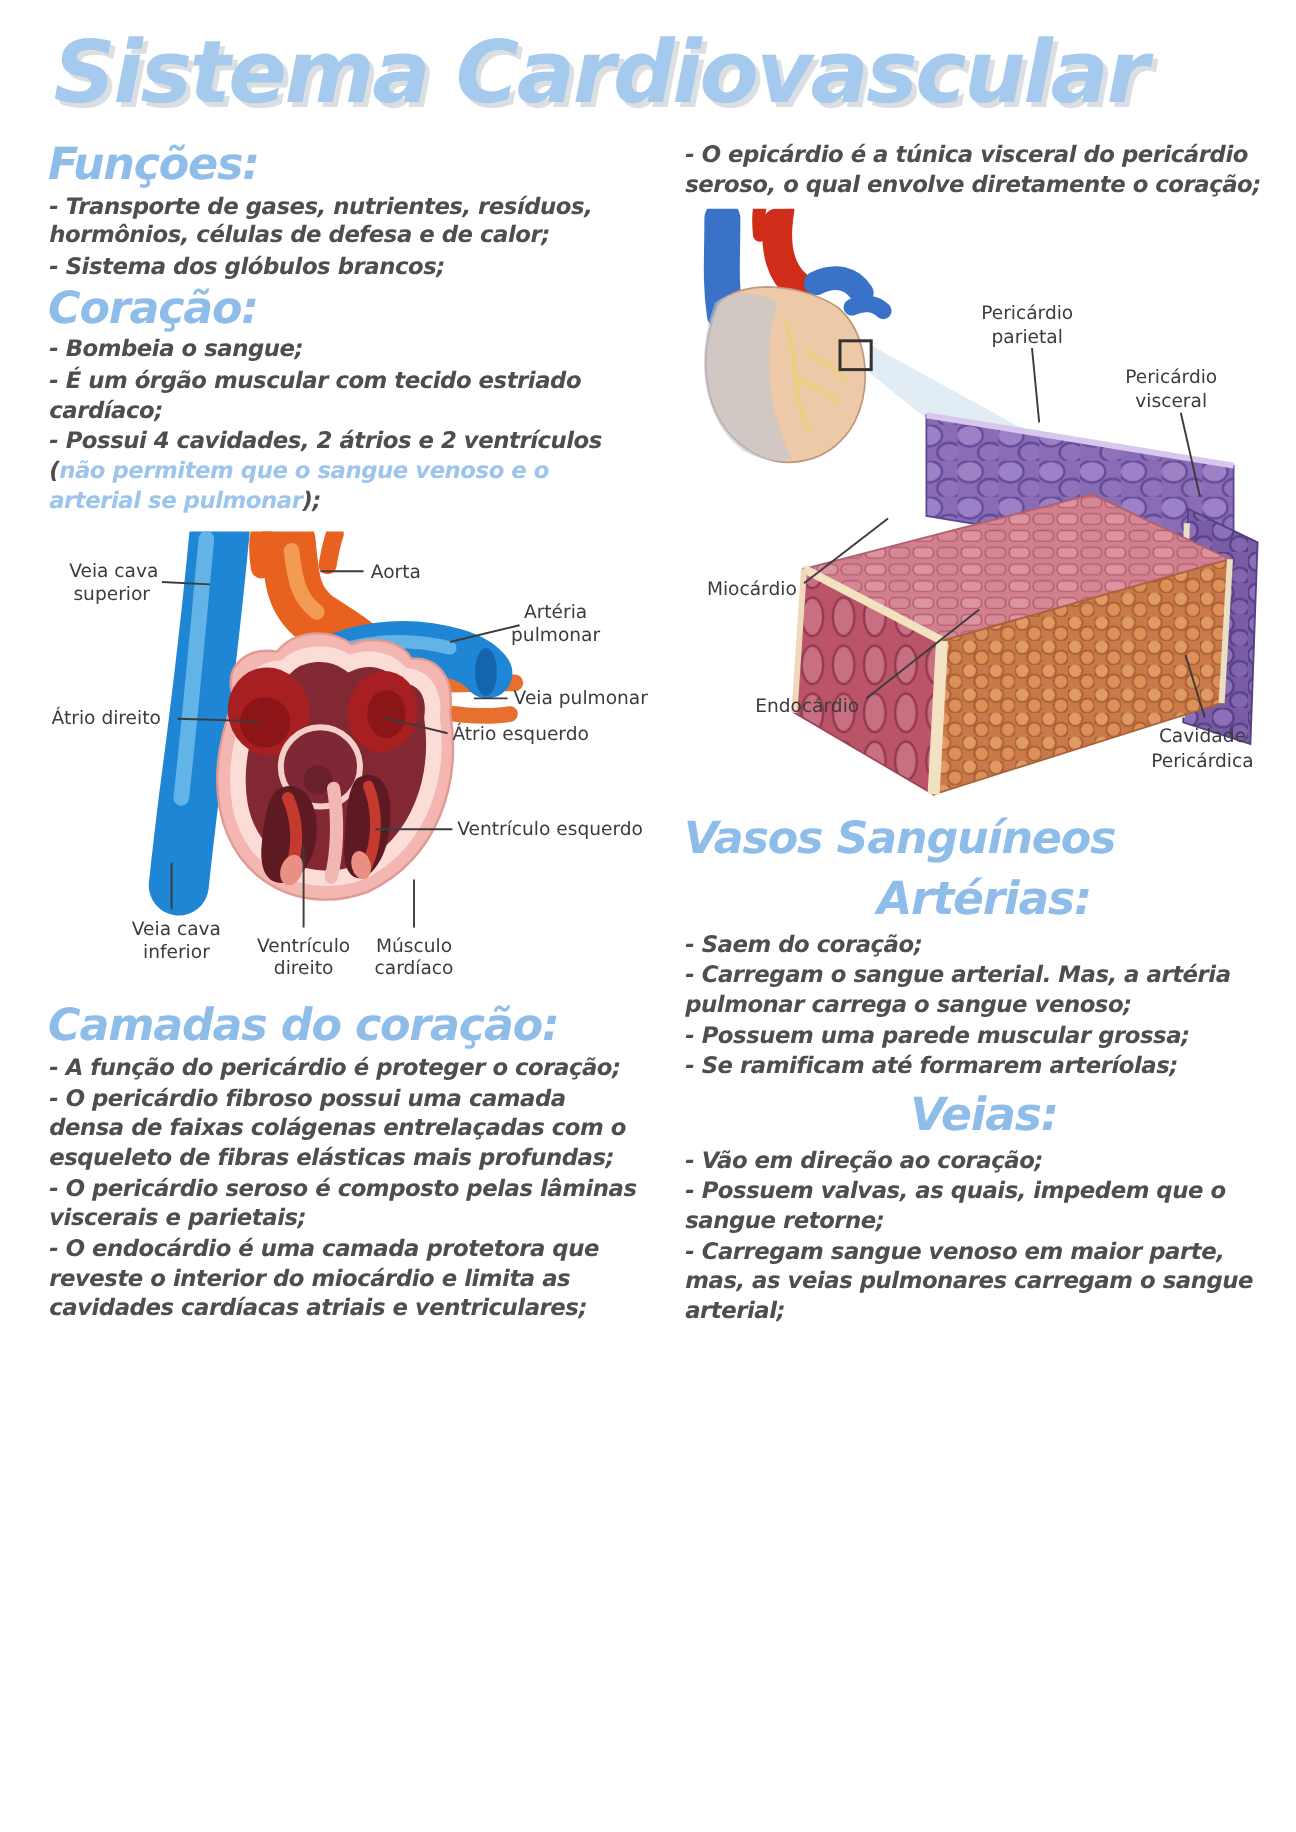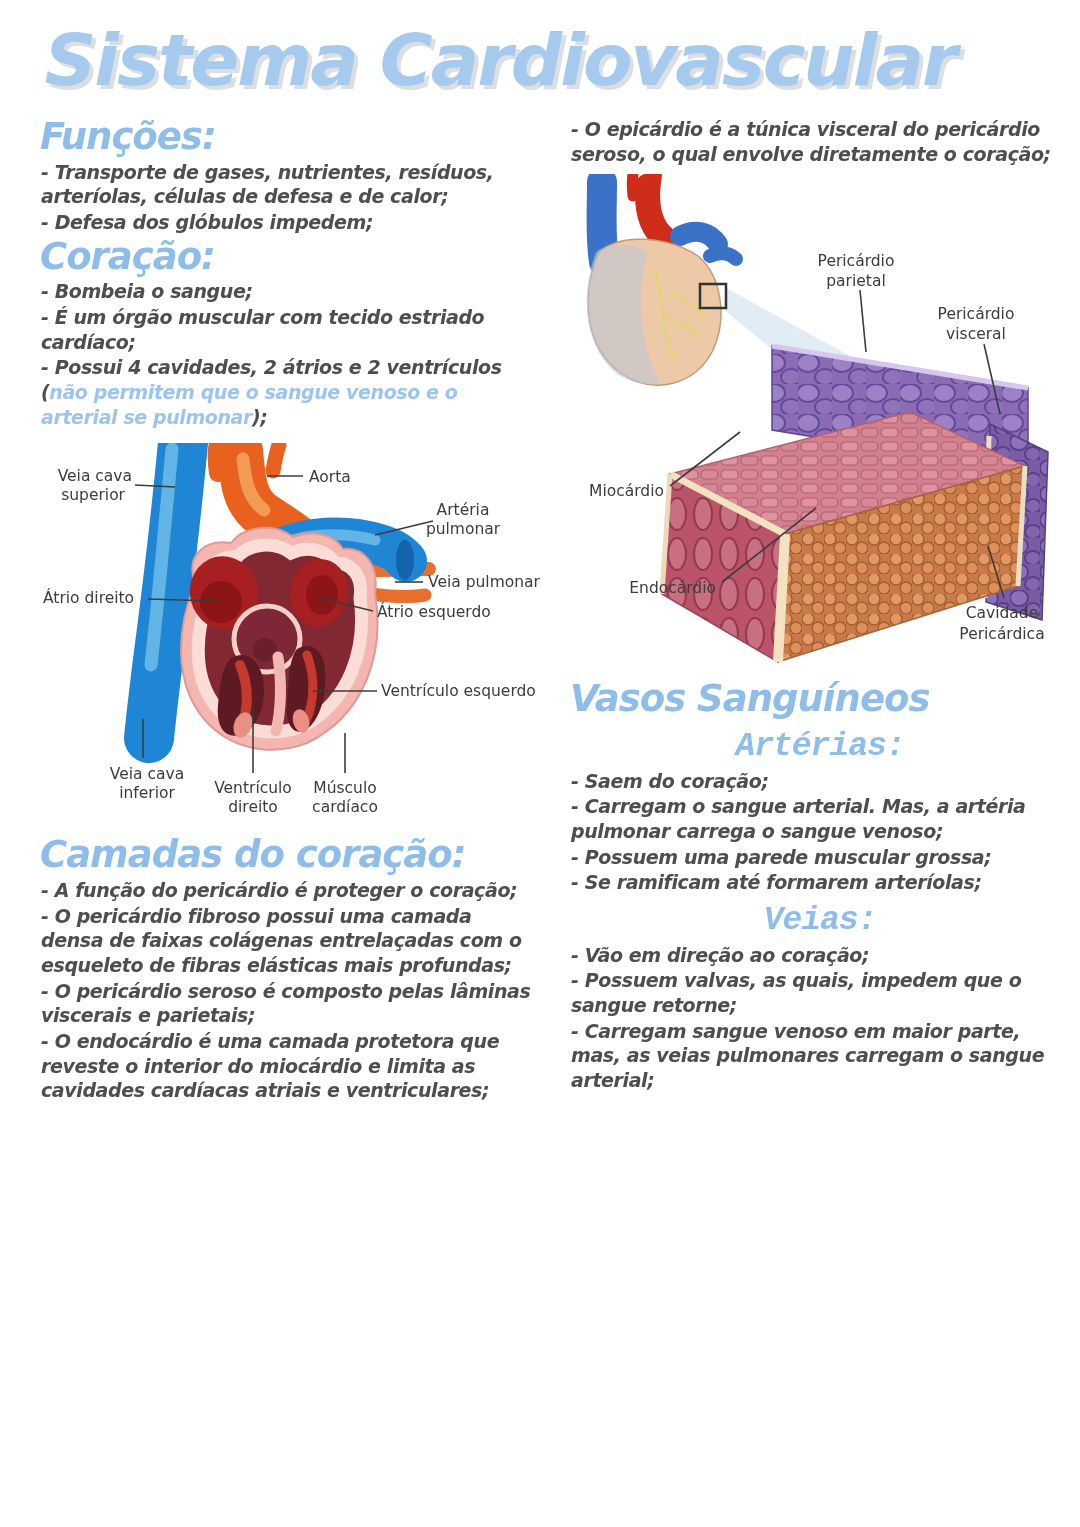--- a/index.html
+++ b/index.html
@@ -5,44 +5,44 @@
   html,body{margin:0;padding:0;background:#ffffff;}
   body{width:1080px;height:1527px;position:relative;overflow:hidden;
        font-family:"DejaVu Sans",sans-serif;}
   .page-title{position:absolute;top:18px;left:0;width:1000px;text-align:center;
     font-size:72px;font-weight:700;font-style:italic;letter-spacing:-2px;
     color:#a6caee;text-shadow:4px 4px 0 rgba(140,150,160,.30);white-space:nowrap;}
   .columns{position:absolute;top:116px;left:40px;width:1010px;display:flex;gap:30px;}
   .col{width:500px;}
   h2.sec{font-size:37px;line-height:1.15;margin:0;font-weight:700;font-style:italic;
     color:#8fbde9;letter-spacing:-1px;}
-  h3.sub{font-size:33px;line-height:1.2;margin:6px 0 2px 0;font-weight:700;font-style:italic;
-    color:#8fbde9;text-align:center;letter-spacing:-1px;font-family:Liberation Mono, monospace;}
+  h3.sub{font-size:38px;line-height:1.2;margin:6px 0 2px 0;font-weight:700;font-style:italic;
+    color:#8fbde9;text-align:center;letter-spacing:-1px;}
   p.body{font-size:19px;line-height:1.30;margin:1px;font-weight:700;font-style:italic;
     color:#4e4e4e;letter-spacing:-0.4px;}
   .blue-inline{color:#9cc4ec;}
   figure{margin:0;}
   .fig-left{margin:14px 0 2px -5px;}
   .fig-right{margin:8px 0 0 -10px;}
   .vasos-head{margin-top:26px;}
   svg text{font-family:"DejaVu Sans",sans-serif;font-size:15.5px;fill:#3c3c3c;
     font-style:normal;font-weight:400;}
   .lead{stroke:#3c3c3c;stroke-width:1.6;fill:none;}
 </style>
 </head>
 <body>
 
 <div class="page-title">Sistema Cardiovascular</div>
 
 <div class="columns">
 
   <div class="col">
     <h2 class="sec">Funções:</h2>
-    <p class="body">- Transporte de gases, nutrientes, resíduos, arteríolas, células de defesa e de calor;</p>
-    <p class="body">- Defesa dos glóbulos impedem;</p>
+    <p class="body">- Transporte de gases, nutrientes, resíduos, hormônios, células de defesa e de calor;</p>
+    <p class="body">- Sistema dos glóbulos brancos;</p>
 
     <h2 class="sec">Coração:</h2>
     <p class="body">- Bombeia o sangue;</p>
     <p class="body">- É um órgão muscular com tecido estriado cardíaco;</p>
     <p class="body"><span>- Possui 4 cavidades, 2 átrios e 2 ventrículos (</span><span class="blue-inline">não permitem que o sangue venoso e o arterial se pulmonar</span><span>);</span></p>
 
     <figure class="fig-left">
       <svg width="520" height="385" viewBox="0 0 520 385">
 
         <path d="M205,8 C208,42 210,58 228,72 C258,92 278,100 284,130" stroke="#e8611f" stroke-width="46" fill="none" stroke-linecap="round"></path>

